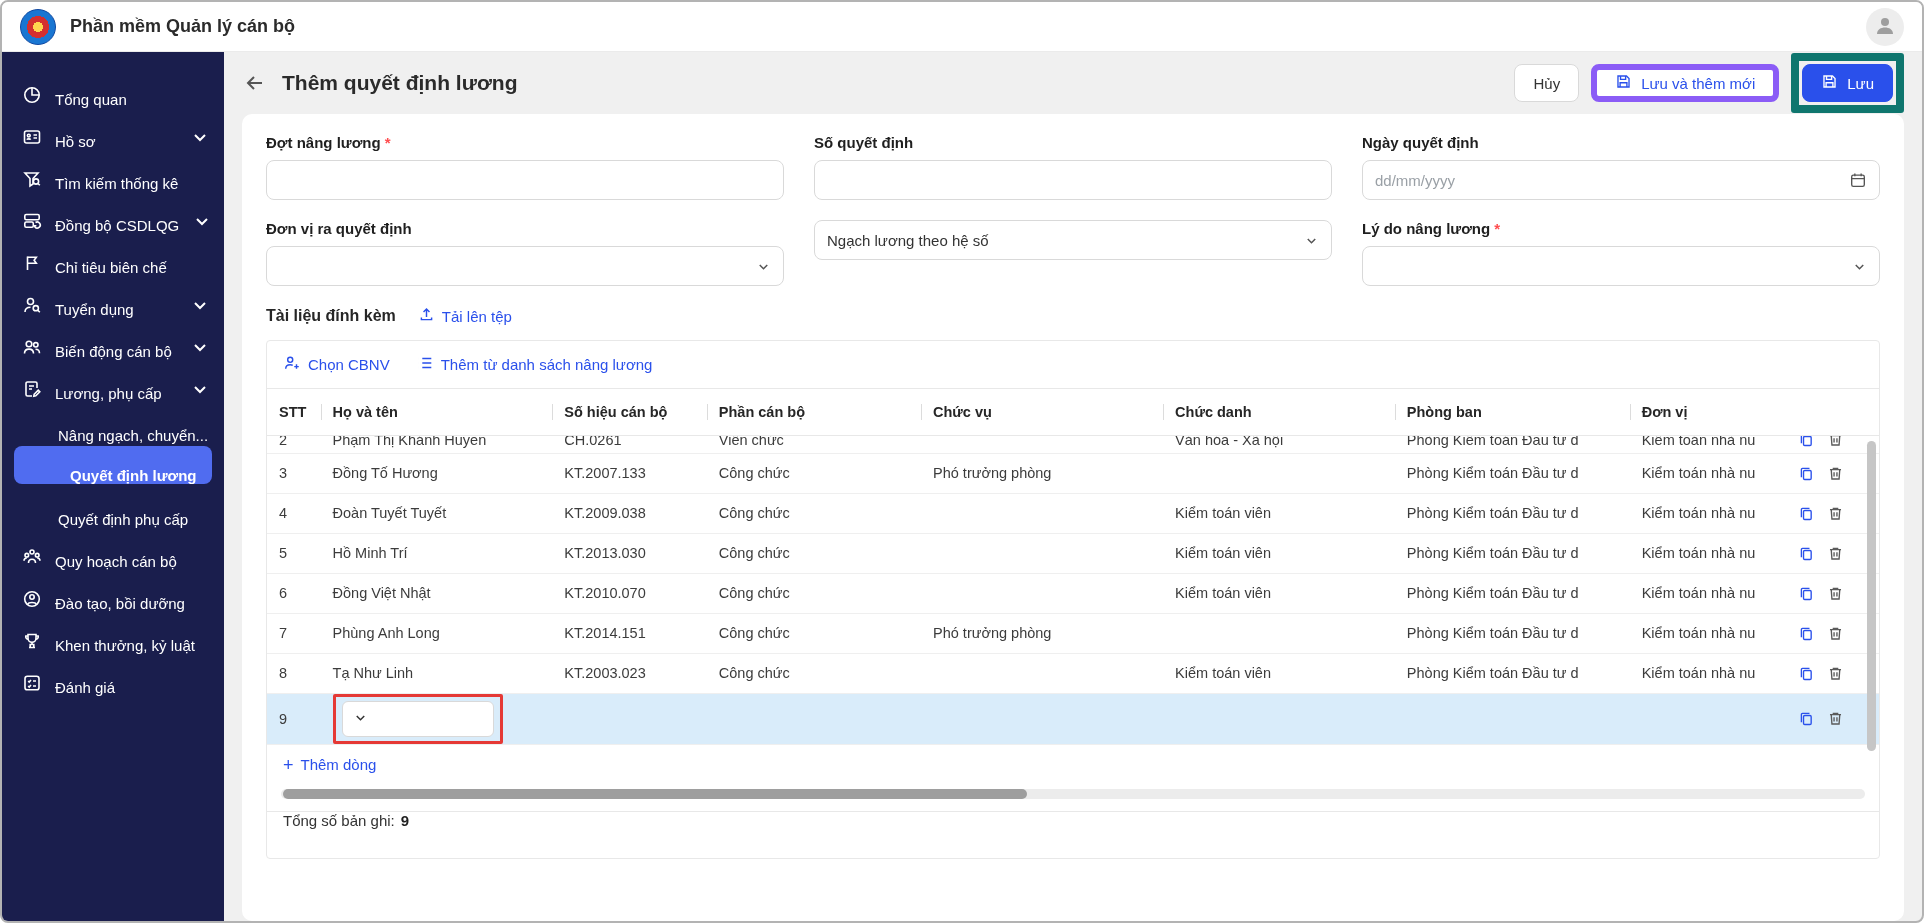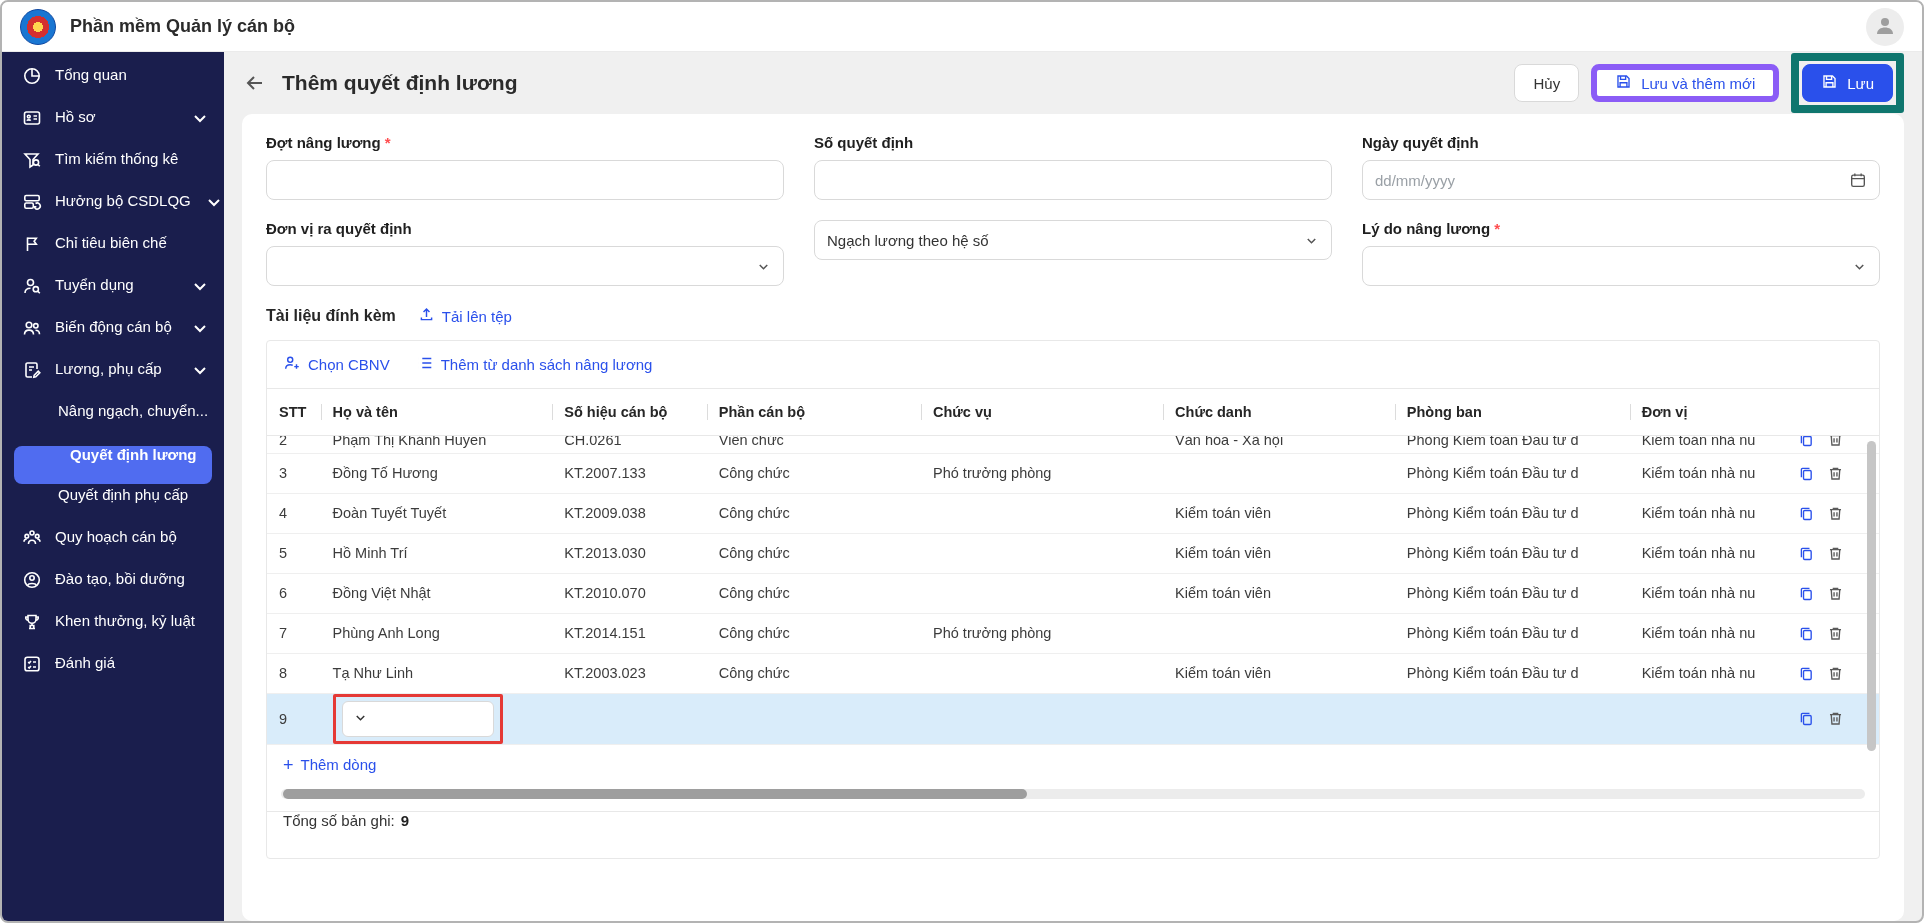--- a/index.html
+++ b/index.html
@@ -9,21 +9,21 @@
 
   
   .topbar{height:50px;background:#fff;border-bottom:1px solid #ebebeb;display:flex;align-items:center;padding:0 18px;gap:14px;flex:0 0 auto}
   .logo{width:36px;height:36px;border-radius:50%;background:radial-gradient(circle at 50% 50%, #ffd54f 0 5px, #d32f2f 5px 11px, #1976d2 11px 18px);border:1px solid #0d47a1;flex:0 0 auto}
   .app-title{font-size:18px;font-weight:700;color:#2b2b2b}
   .avatar{margin-left:auto;width:38px;height:38px;border-radius:50%;background:#ededed;display:flex;align-items:center;justify-content:center}
 
   
   .shell{flex:1;display:flex;min-height:0}
   .sidebar{width:222px;background:#1a1e4d;color:#fff;display:flex;flex-direction:column;padding:14px 0 12px;flex:0 0 auto}
-  .nav-item{height:42px;display:flex;align-items:flex-start;gap:13px;padding:0 14px 0 20px;font-size:15px;cursor:pointer;white-space:nowrap}
+  .nav-item{height:42px;display:flex;align-items:flex-end;gap:13px;padding:0 14px 0 20px;font-size:15px;cursor:pointer;white-space:nowrap}
   .nav-item svg{width:20px;height:20px;flex:0 0 auto}
   .nav-item .chev{margin-left:auto}
   .nav-sub{padding-left:56px}
   .nav-active{background:#506cf0;margin:2px 12px;border-radius:8px;height:38px;font-weight:700;}
   .collapse-btn{margin:6px 12px 0;height:36px;border-radius:6px;background:#3f436b;display:flex;align-items:center;justify-content:center;gap:10px;font-size:15px;cursor:pointer}
 
   
   .content{flex:1;display:flex;flex-direction:column;padding:0 18px;min-width:0}
   .page-header{height:62px;display:flex;align-items:center;gap:14px;flex:0 0 auto}
   .back{width:26px;height:26px;display:flex;align-items:center;justify-content:center;cursor:pointer;color:#555}
@@ -122,21 +122,21 @@
         <span>Tìm kiếm thống kê</span>
       </div>
       <div class="nav-item">
         <span><svg viewBox="0 0 20 20" fill="none" stroke="#fff" stroke-width="1.6">
               <rect x="2.8" y="3.5" width="14.4" height="5.2" rx="1.4"></rect>
               <rect x="2.8" y="11" width="8.5" height="5.2" rx="1.4"></rect>
               <path d="M5.3 6.1h.01M5.3 13.6h.01"></path>
               <path d="M13.5 11.5a3 3 0 1 1-.6 4.4"></path>
               <path d="M12.8 16.3v-1.6h1.6"></path>
             </svg></span>
-        <span>Hưởng bộ CSDLQG</span>
+        <span>Đồng bộ CSDLQG</span>
         <span class="chev"><svg width="14" height="14" viewBox="0 0 20 20" fill="none" stroke="#fff" stroke-width="2">
               <path d="M5 8l5 5 5-5"></path>
             </svg></span>
       </div>
       <div class="nav-item">
         <span><svg viewBox="0 0 20 20" fill="none" stroke="#fff" stroke-width="1.6">
               <path d="M5.5 17V3.5"></path>
               <path d="M5.5 4.2h8.8l-2.2 3 2.2 3H5.5"></path>
             </svg></span>
         <span>Chỉ tiêu biên chế</span>

